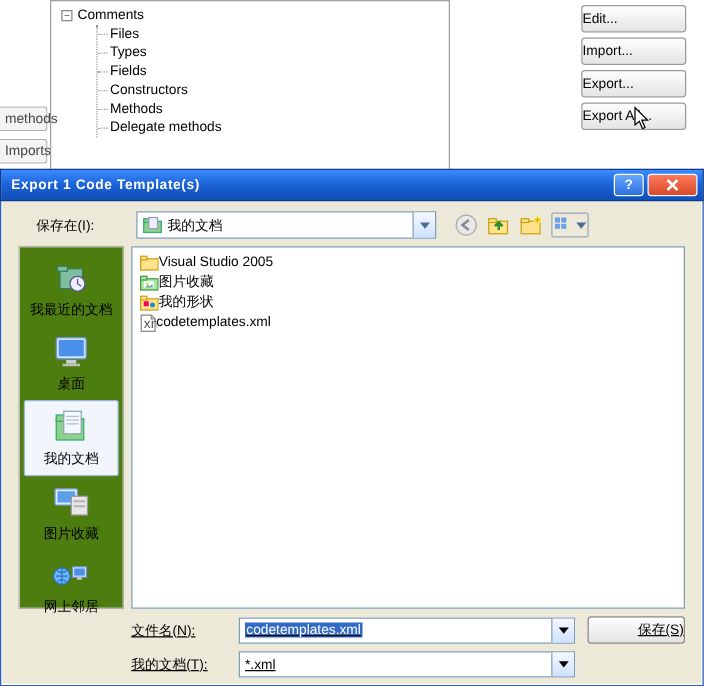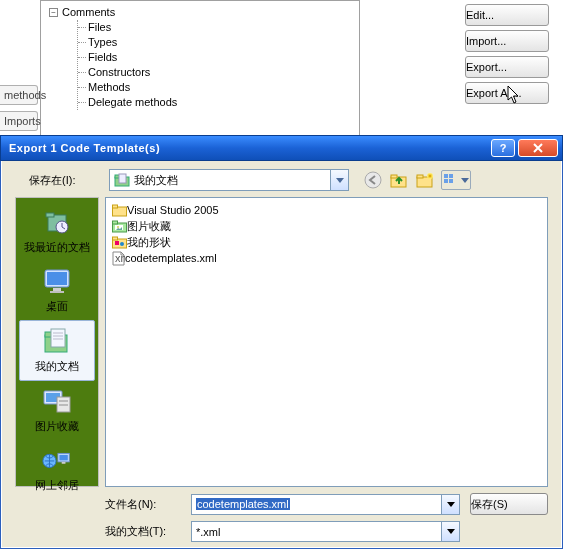--- a/index.html
+++ b/index.html
@@ -49,25 +49,25 @@
   .mid { display: flex; padding: 0 10px; gap: 6px; }
   .places { width: 84px; background: #4d7c0f; border: 1px solid #bfbfbf; height: 290px;
             display: flex; flex-direction: column; align-items: center; padding-top: 4px; }
   .place { width: 76px; text-align: center; padding: 4px 0 6px; cursor: pointer; }
   .place .pi { width: 32px; height: 32px; margin: 0 auto 2px; display:flex; align-items:center; justify-content:center;}
   .place.sel { border: 1px solid #9ab5d8; background: #f2f6fc; border-radius: 2px; }
 
   .file-area { flex: 1; height: 290px; background: #fff; border: 1px solid #7f9db9; padding: 4px 6px; }
   .file-item { display: flex; align-items: center; gap: 0; line-height: 16px; }
 
-  .bottom { padding: 6px 10px 0 100px; display: grid; grid-template-columns: 76px 1fr 78px; gap: 6px 10px; align-items: center; }
+  .bottom { padding: 6px 10px 0 100px; display: grid; grid-template-columns: 76px 1fr 78px; gap: 6px 10px; align-items: center; text-decoration: underline; }
   .bottom .txtcombo { height: 21px; background:#fff; border:1px solid #7f9db9; position: relative; display:flex; align-items:center; padding: 0 20px 0 4px; }
   .bottom .txtcombo .dd { position:absolute; right:0; top:0; bottom:0; width:18px; border-left:1px solid #7f9db9; background:linear-gradient(#f5f9ff,#cfe0ff); display:flex; align-items:center; justify-content:center; }
   .sel-text { background:#316ac5; color:#fff; padding: 0 1px; }
-  .dlgbtn { height: 22px; background: linear-gradient(#fefefe,#e4e4e4); border:1px solid #8a8a8a; border-radius:3px; cursor:pointer; text-align:left; line-height:20px; }
+  .dlgbtn { height: 22px; background: linear-gradient(#fefefe,#e4e4e4); border:1px solid #8a8a8a; border-radius:3px; cursor:pointer; text-align:right; line-height:20px; }
 
   .chev { width:0;height:0;border-left:4px solid transparent;border-right:4px solid transparent;border-top:5px solid #4a6; border-top-color:#4a6a9a; }
   .chev-blk { border-top-color:#000; }
 
   svg { display:block; }
 </style>
 </head>
 <body>
 
 <div class="bg-pane">

